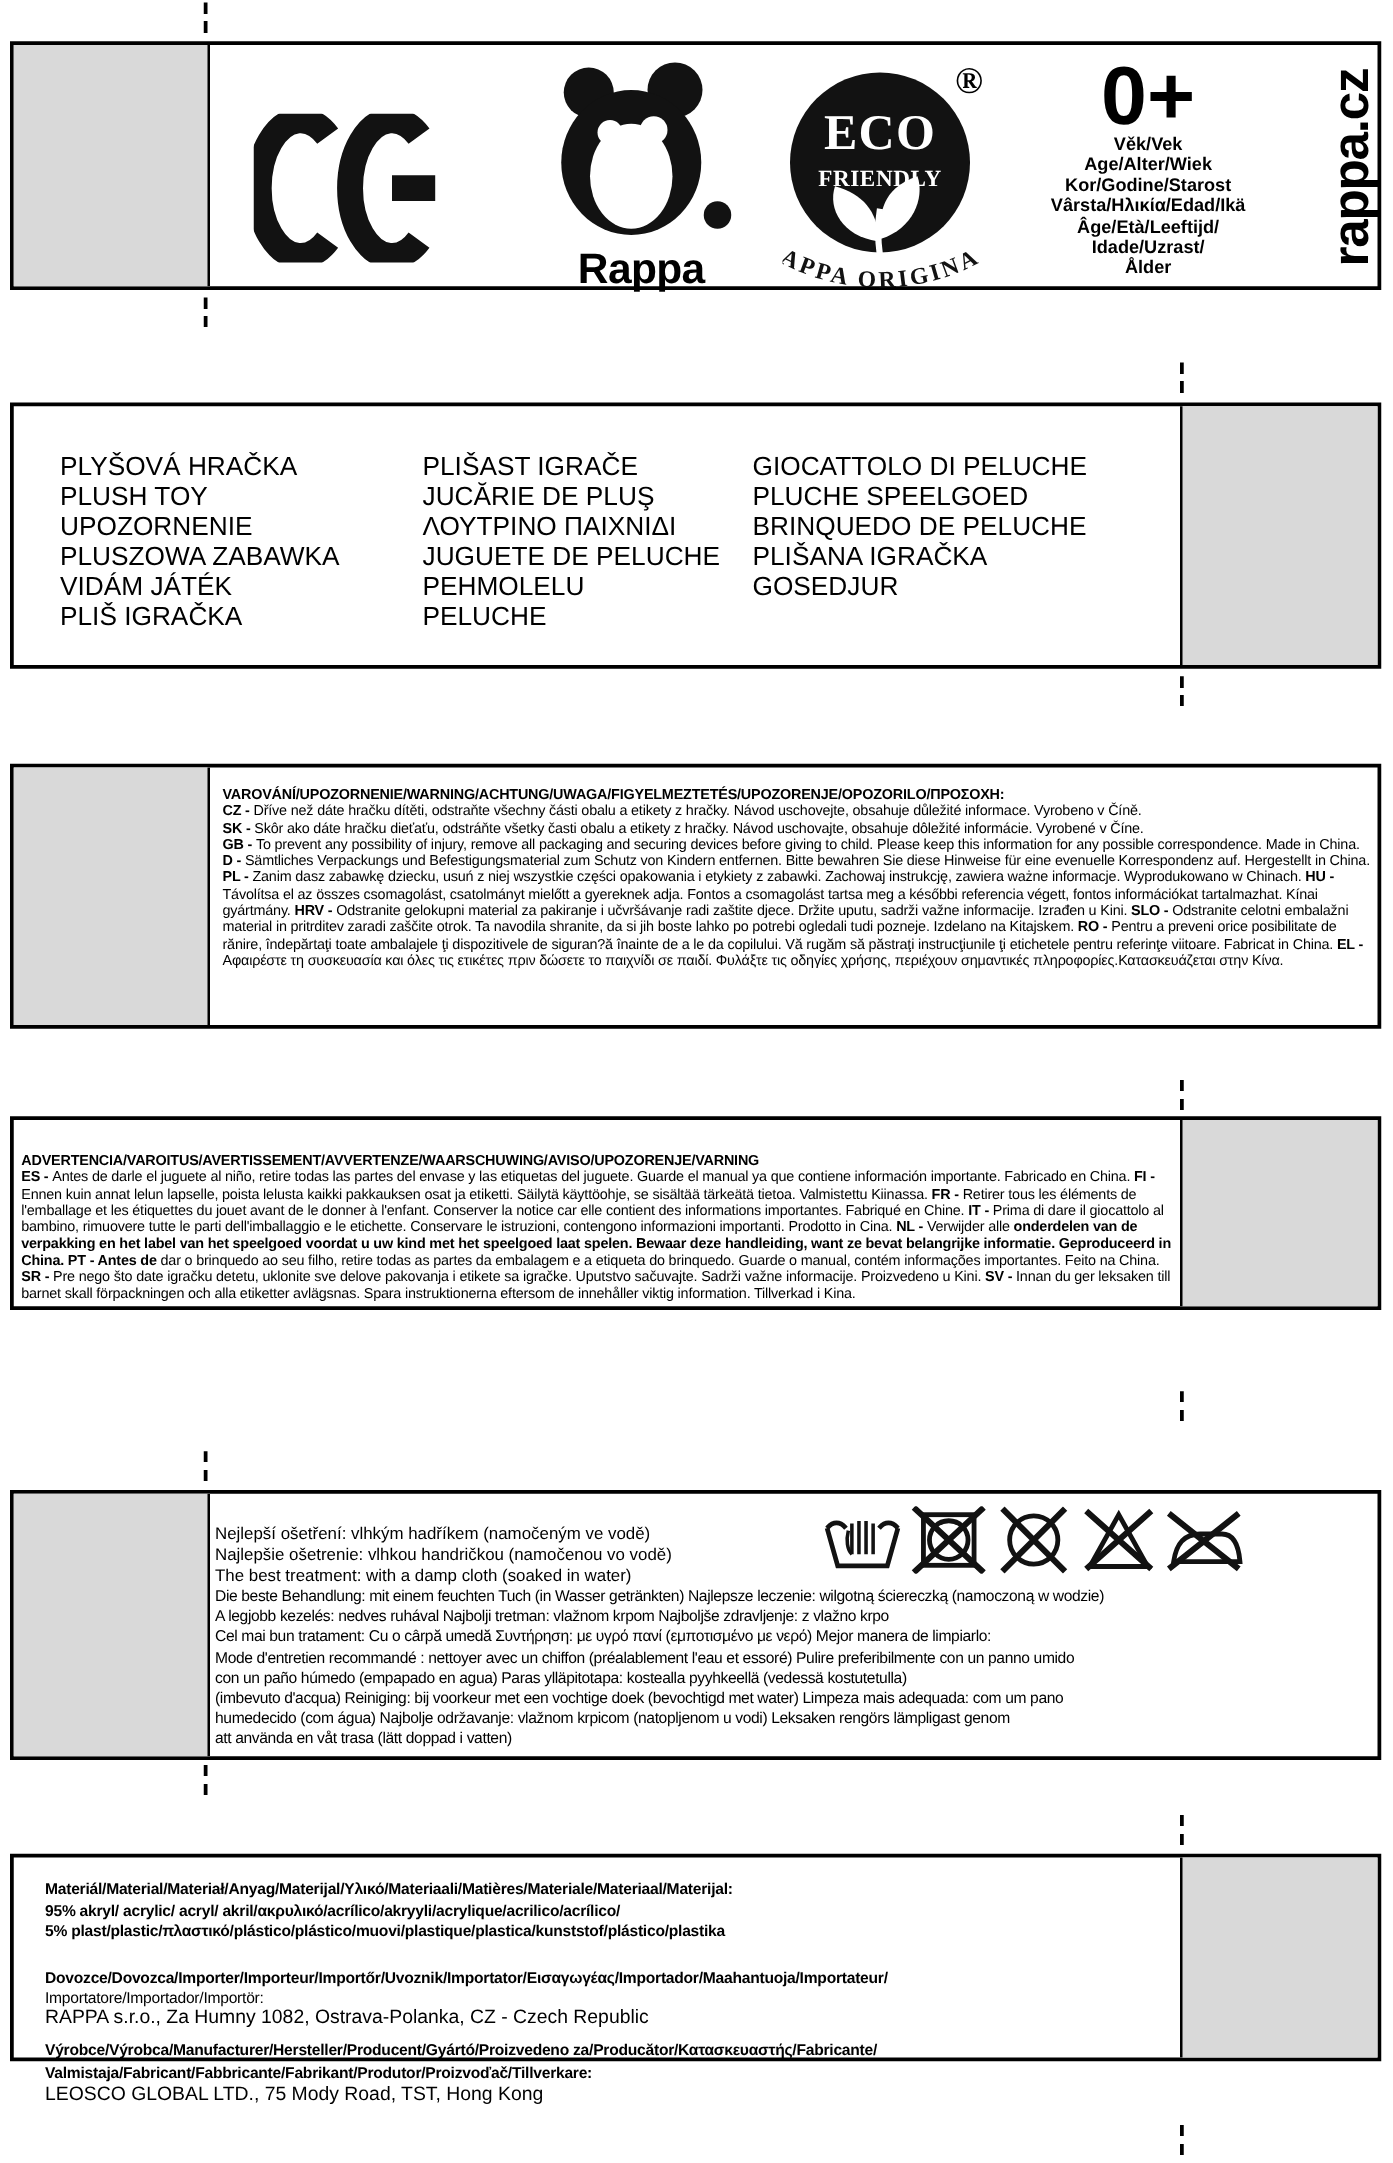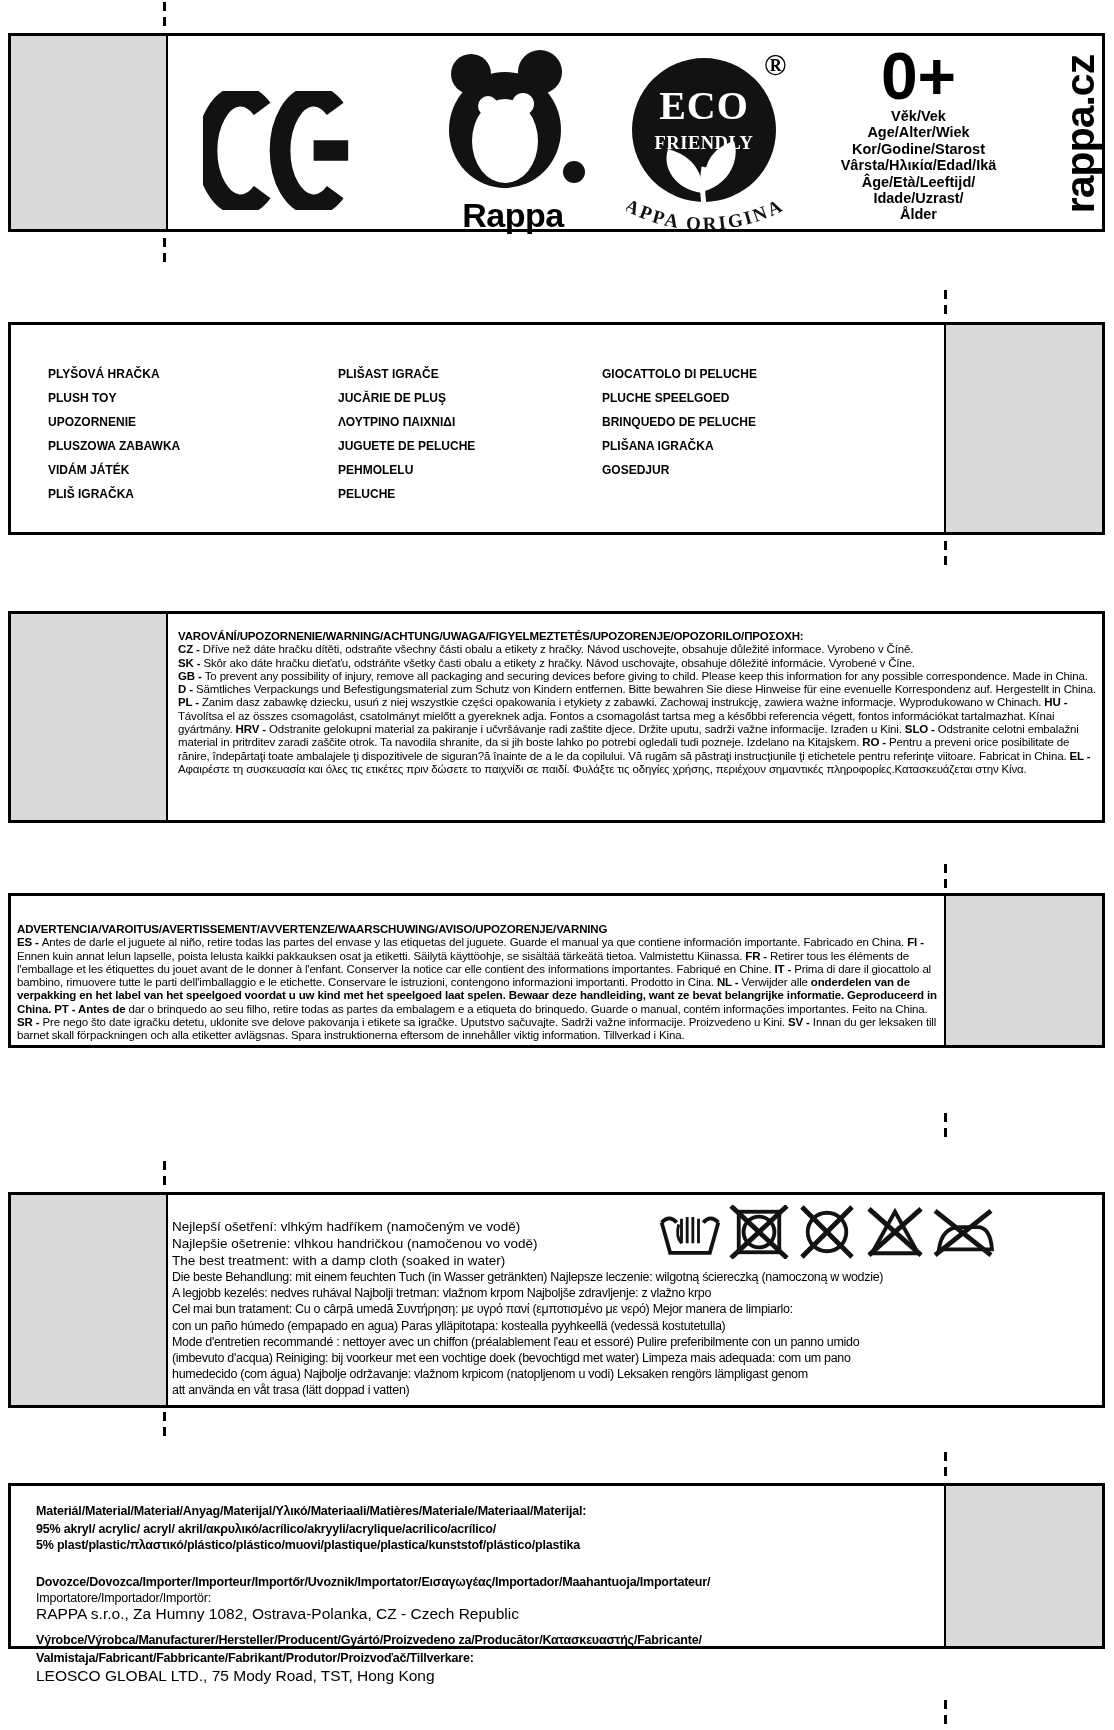--- a/index.html
+++ b/index.html
@@ -12,21 +12,21 @@
   .ce-svg{position:absolute;left:192px;top:55px;}
   .bear{position:absolute;left:432px;top:12px;width:145px;height:185px;}
   .bear-name{position:absolute;left:0;top:148px;width:140px;text-align:center;font-weight:bold;font-size:34px;letter-spacing:-0.5px;}
   .eco{position:absolute;left:615px;top:19px;width:170px;height:180px;}
   .eco-reg{position:absolute;left:138px;top:-7px;font-size:30px;font-weight:bold;font-family:"Liberation Serif",serif;}
   .age{position:absolute;left:785px;top:8px;width:245px;text-align:center;}
   .age-big{font-size:66px;font-weight:bold;line-height:64px;}
   .age-line{font-size:14.5px;font-weight:bold;line-height:16.4px;}
   .site{position:absolute;left:958px;top:76px;width:220px;height:44px;text-align:center;transform:rotate(-90deg);font-size:41px;font-weight:bold;letter-spacing:-1px;}
   
-  .pcol{position:absolute;top:37px;font-weight:bold;font-size:12px;line-height:24px;white-space:nowrap;}
+  .pcol{position:absolute;top:37px;font-weight:normal;font-size:21px;line-height:24px;white-space:nowrap;}
   
   .wwrap{position:absolute;left:167px;top:16px;width:918px;font-size:11.5px;line-height:13.3px;letter-spacing:-0.15px;}
   .awrap{position:absolute;left:6px;top:27px;width:928px;font-size:11.5px;line-height:13.3px;letter-spacing:-0.15px;}
   .whead{font-weight:bold;}
   .wline{white-space:nowrap;}
   
   .care-text{position:absolute;left:161px;top:23px;width:930px;}
   .care-plain{font-size:13.5px;line-height:17px;}
   .care-cond{font-size:12.5px;line-height:16.2px;letter-spacing:-0.3px;white-space:nowrap;}
   .care-syms{position:absolute;left:645px;top:10px;display:flex;gap:2px;}
@@ -178,22 +178,22 @@
     </svg>
   </div>
 
   <div class="care-text">
     <div class="care-plain">Nejlepší ošetření: vlhkým hadříkem (namočeným ve vodě)</div>
     <div class="care-plain">Najlepšie ošetrenie: vlhkou handričkou (namočenou vo vodě)</div>
     <div class="care-plain">The best treatment: with a damp cloth (soaked in water)</div>
     <div class="care-cond">Die beste Behandlung: mit einem feuchten Tuch (in Wasser getränkten)   Najlepsze leczenie: wilgotną ściereczką (namoczoną w wodzie)</div>
     <div class="care-cond">A legjobb kezelés: nedves ruhával   Najbolji tretman: vlažnom krpom   Najboljše zdravljenje: z vlažno krpo</div>
     <div class="care-cond">Cel mai bun tratament: Cu o cârpă umedă   Συντήρηση: με υγρό πανί (εμποτισμένο με νερό)   Mejor manera de limpiarlo:</div>
+    <div class="care-cond">Mode d'entretien recommandé : nettoyer avec un chiffon (préalablement l'eau et essoré)   Pulire preferibilmente con un panno umido</div>
     <div class="care-cond">con un paño húmedo (empapado en agua)  Paras ylläpitotapa: kostealla pyyhkeellä (vedessä kostutetulla)</div>
-    <div class="care-cond">Mode d'entretien recommandé : nettoyer avec un chiffon (préalablement l'eau et essoré)   Pulire preferibilmente con un panno umido</div>
     <div class="care-cond">(imbevuto d'acqua)   Reiniging: bij voorkeur met een vochtige doek (bevochtigd met water)   Limpeza mais adequada: com um pano</div>
     <div class="care-cond">humedecido (com água)   Najbolje održavanje: vlažnom krpicom (natopljenom u vodi)   Leksaken rengörs lämpligast genom</div>
     <div class="care-cond">att använda en våt trasa (lätt doppad i vatten)</div>
   </div>
 </div>
 
 <div class="box" style="top:1483px;height:166px;">
   <div class="gray-right"></div>
   <div class="mline mat-b" style="top:18px;">Materiál/Material/Materiał/Anyag/Materijal/Υλικό/Materiaali/Matières/Materiale/Materiaal/Materijal:</div>
   <div class="mline mat-b" style="top:36px;">95% akryl/ acrylic/ acryl/ akril/ακρυλικό/acrílico/akryyli/acrylique/acrilico/acrílico/</div>

